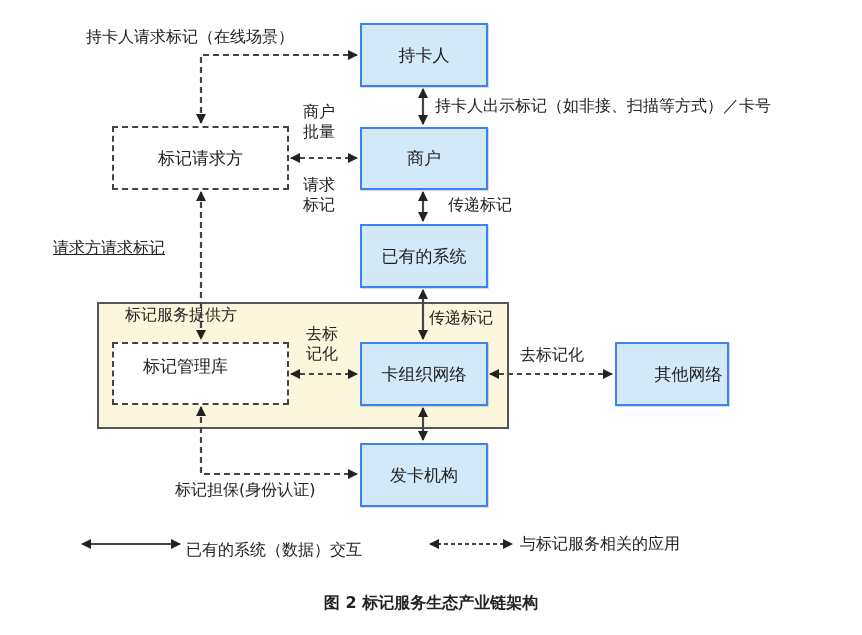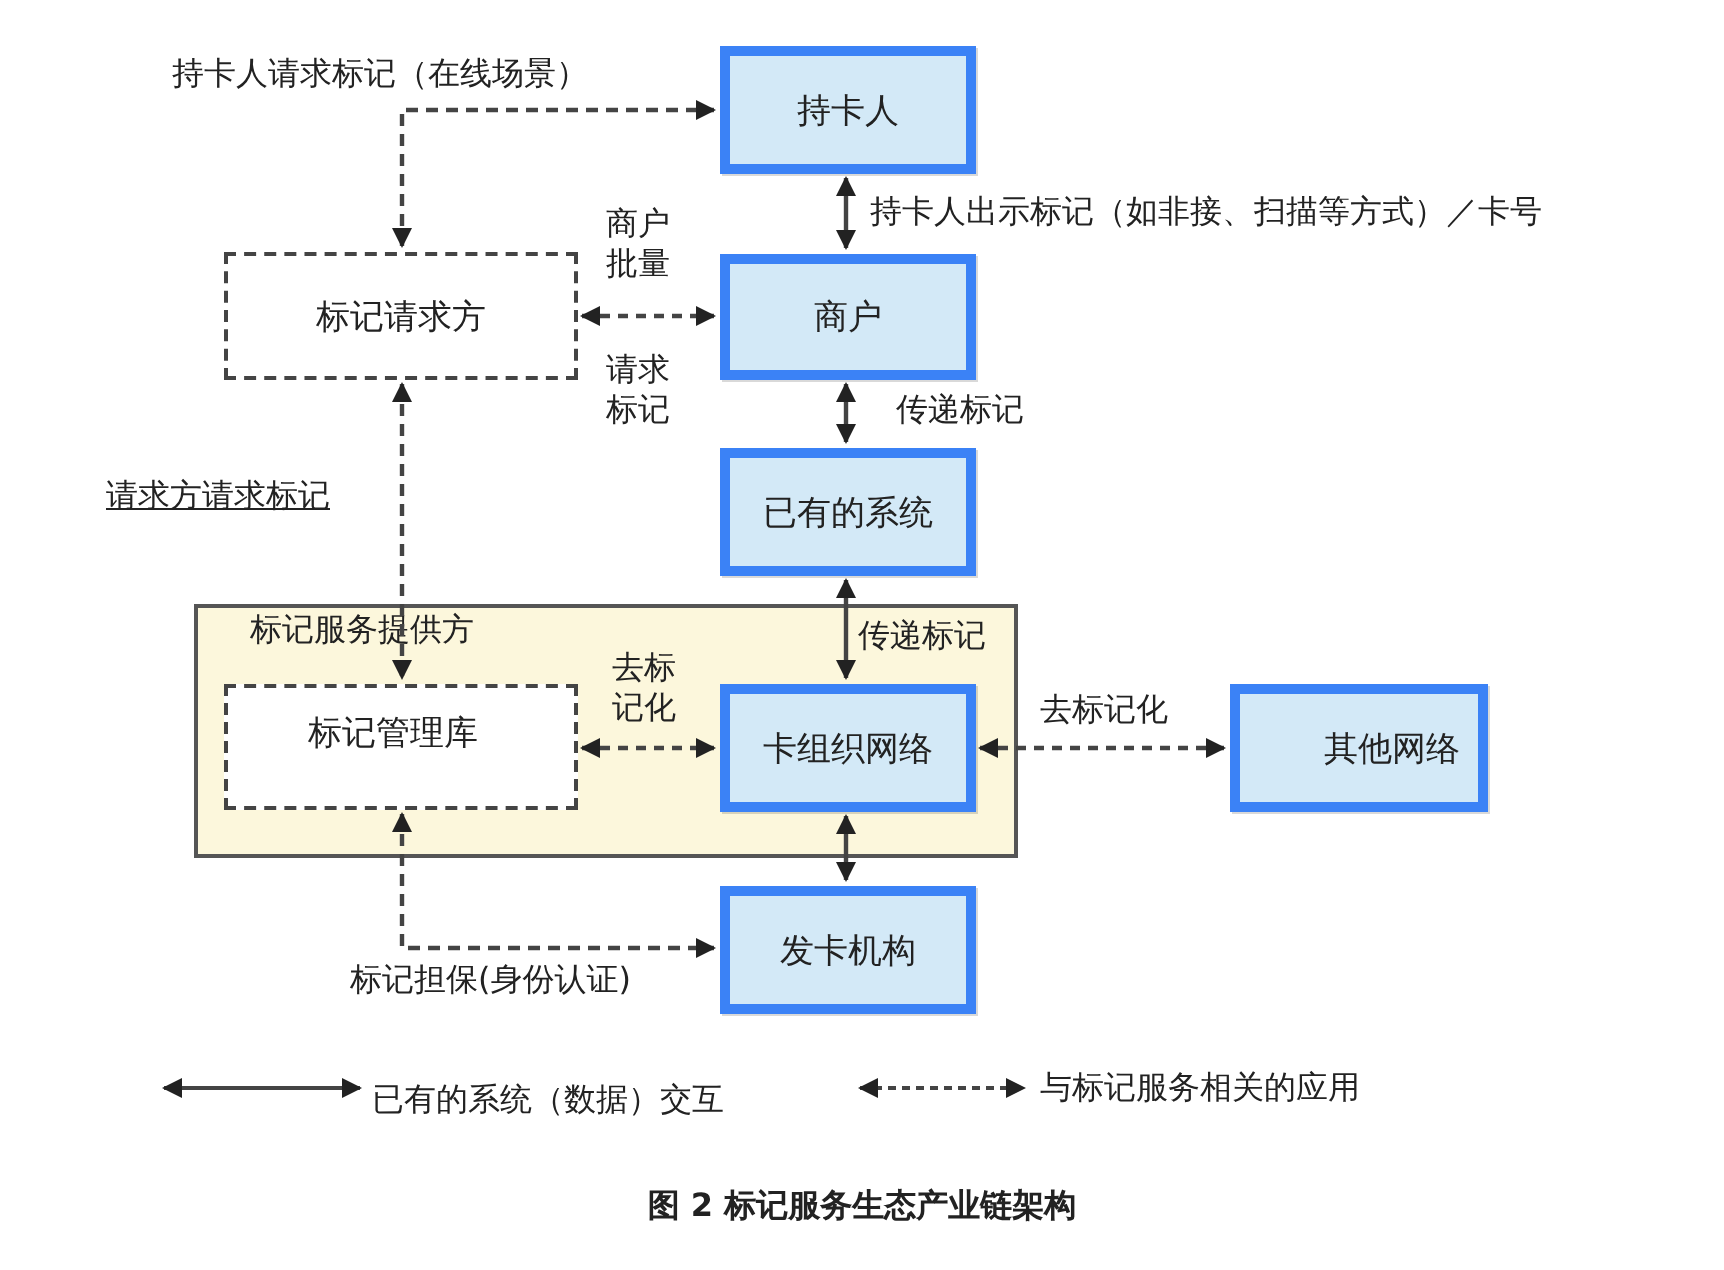--- a/index.html
+++ b/index.html
@@ -1,18 +1,18 @@
 <!DOCTYPE html>
 <html><head>
 <meta charset="utf-8">
 <style>
   html, body { margin:0; padding:0; background:#ffffff; }
   body { width:862px; height:635px; position:relative; overflow:hidden;
          font-family:"DejaVu Sans", "Liberation Sans", sans-serif; color:#222; }
-  .box { position:absolute; box-sizing:border-box; border:5px solid #3b82f6;
+  .box { position:absolute; box-sizing:border-box; border:2px solid #3b82f6;
          display:flex; align-items:center; justify-content:center;
          font-size:17px; color:#222; }
   .box.solid { background:#d3e9f7; box-shadow:1px 1px 0 rgba(0,0,0,0.15); }
   .box.dashed { border:2.5px dashed #444; background:#ffffff; }
   .panel { position:absolute; box-sizing:border-box; left:97px; top:302px; width:412px; height:127px;
            background:#fcf7dc; border:2px solid #555; }
   .lbl { position:absolute; font-size:16px; color:#222; white-space:nowrap; line-height:1.25; }
   .lbl.stack { white-space:pre; text-align:left; }
   svg.wires { position:absolute; left:0; top:0; pointer-events:none; }
   .caption { position:absolute; left:0; width:862px; top:593px; text-align:center; font-size:16px; font-weight:bold; color:#222; }
@@ -57,23 +57,23 @@
     <path d="M82,544 L180,544" stroke-width="2" marker-start="url(#as)" marker-end="url(#ah)"></path>
     <path d="M430,544 L512,544" stroke-width="2" stroke-dasharray="4,3" marker-start="url(#as)" marker-end="url(#ah)"></path>
   </g>
 </svg>
 
 <div class="box solid" style="left:360px;top:23px;width:128px;height:64px;">持卡人</div>
 <div class="box solid" style="left:360px;top:127px;width:128px;height:63px;">商户</div>
 <div class="box solid" style="left:360px;top:224px;width:128px;height:64px;">已有的系统</div>
 <div class="box solid" style="left:360px;top:342px;width:128px;height:64px;">卡组织网络</div>
 <div class="box solid" style="left:360px;top:443px;width:128px;height:64px;">发卡机构</div>
-<div class="box solid" style="left:615px;top:342px;width:129px;height:64px;padding-left:33px;">其他网络</div>
+<div class="box solid" style="left:615px;top:342px;width:114px;height:64px;padding-left:33px;">其他网络</div>
 <div class="box dashed" style="left:112px;top:126px;width:177px;height:64px;">标记请求方</div>
-<div class="box dashed" style="left:112px;top:342px;width:177px;height:63px;padding-bottom:14px;justify-content:flex-start;padding-left:40px;">标记管理库</div>
+<div class="box dashed" style="left:112px;top:342px;width:177px;height:63px;padding-bottom:14px;justify-content:flex-start;padding-left:29px;">标记管理库</div>
 
 <div class="lbl" style="left:86px;top:27px;">持卡人请求标记（在线场景）</div>
 <div class="lbl" style="left:435px;top:96px;">持卡人出示标记（如非接、扫描等方式）／卡号</div>
 <div class="lbl stack" style="left:303px;top:102px;">商户
 批量</div>
 <div class="lbl stack" style="left:303px;top:175px;">请求
 标记</div>
 <div class="lbl" style="left:448px;top:195px;">传递标记</div>
 <div class="lbl" style="left:429px;top:308px;">传递标记</div>
 <div class="lbl" style="left:53px;top:238px;text-decoration:underline;">请求方请求标记</div>

